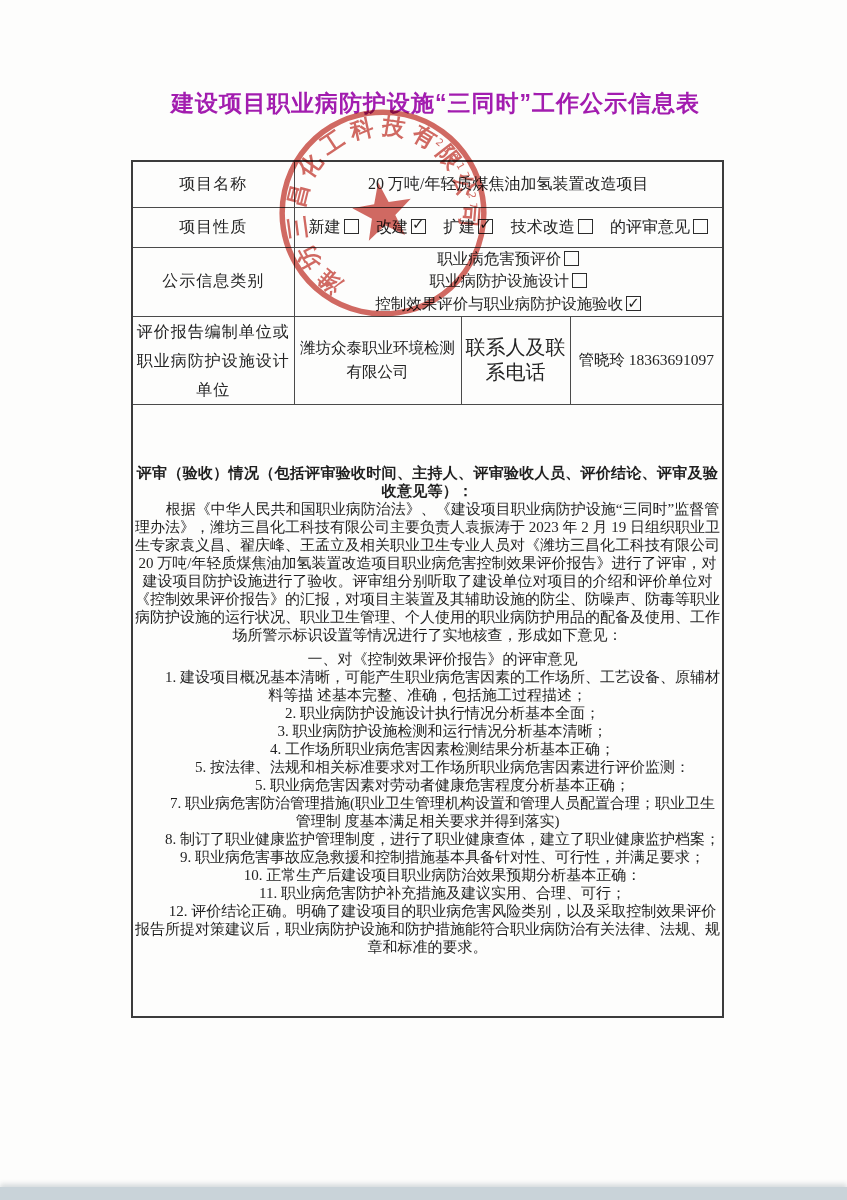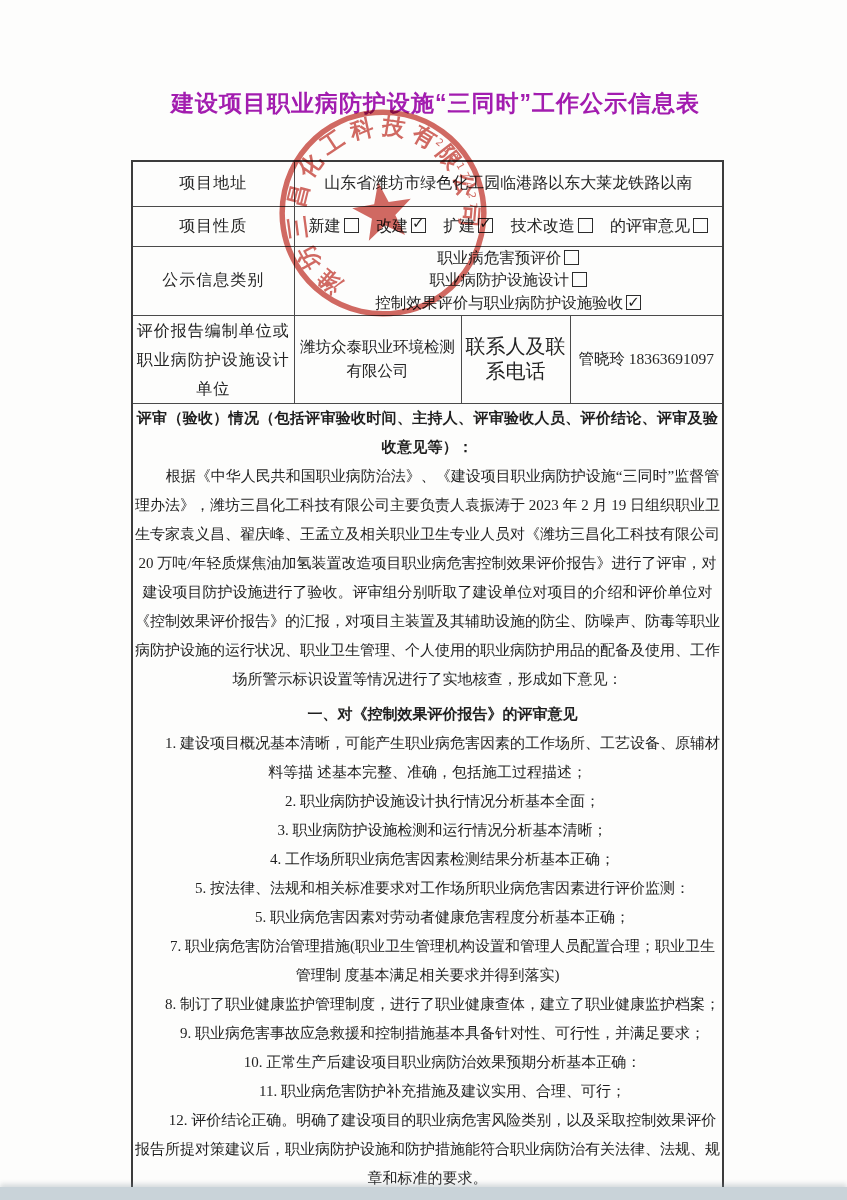--- a/index.html
+++ b/index.html
@@ -46,24 +46,24 @@
     font-size:15px;font-weight:700;color:#1d1d1d;
     font-family:"DejaVu Sans",sans-serif;
   }
   
   .nature-row{display:flex;justify-content:space-between;align-items:center;padding:0 14px;}
   .nature-row .opt{white-space:nowrap;}
   
   .category-cell{text-align:left;padding:2px 4px 2px 10px;font-size:15.5px;line-height:22.5px;margin-left:12px;}
   
   td.review{vertical-align:top;text-align:left;padding:6px 8px 0 9px;}
-  .review-body{font-size:15px;line-height:29px;color:#1f1f1f;}
+  .review-body{font-size:15px;line-height:18px;color:#1f1f1f;}
   .review-body p{margin:0;text-indent:2em;}
   .review-body p.head{text-indent:0;font-weight:700;letter-spacing:.3px;}
-  .review-body p.bold{font-weight:700;margin-top:6px;}
+  .review-body p.bold{font-weight:400;margin-top:6px;}
   
   .stamp{
     position:absolute;left:273px;top:103px;width:220px;height:220px;
     transform:rotate(-9deg);
     opacity:.8;mix-blend-mode:multiply;pointer-events:none;
   }
   
   .page-bottom-edge{
     position:absolute;left:0;right:0;bottom:0;height:13px;
     background:#c9d3d9;
@@ -76,23 +76,23 @@
 <div class="doc-title">建设项目职业病防护设施“三同时”工作公示信息表</div>
 
 <table class="form">
   <colgroup>
     <col style="width:162px">
       <col style="width:167px">
       <col style="width:109px">
       <col style="width:153px">
   </colgroup>
   <tbody>
-  <tr class="r2">
-    <td class="lbl">项目地址</td>
-    <td colspan="3">山东省潍坊市绿色化工园临港路以东大莱龙铁路以南</td>
+      <tr class="r1">
+    <td class="lbl">项目名称</td>
+    <td colspan="3">20 万吨/年轻质煤焦油加氢装置改造项目</td>
   </tr>
   <tr class="r3">
     <td class="lbl">项目性质</td>
     <td colspan="3">
       <div class="nature-row">
 
           <span class="opt"><span>新建</span><span class="cbx"></span></span>
 
           <span class="opt"><span>改建</span><span class="cbx checked"></span></span>
 

